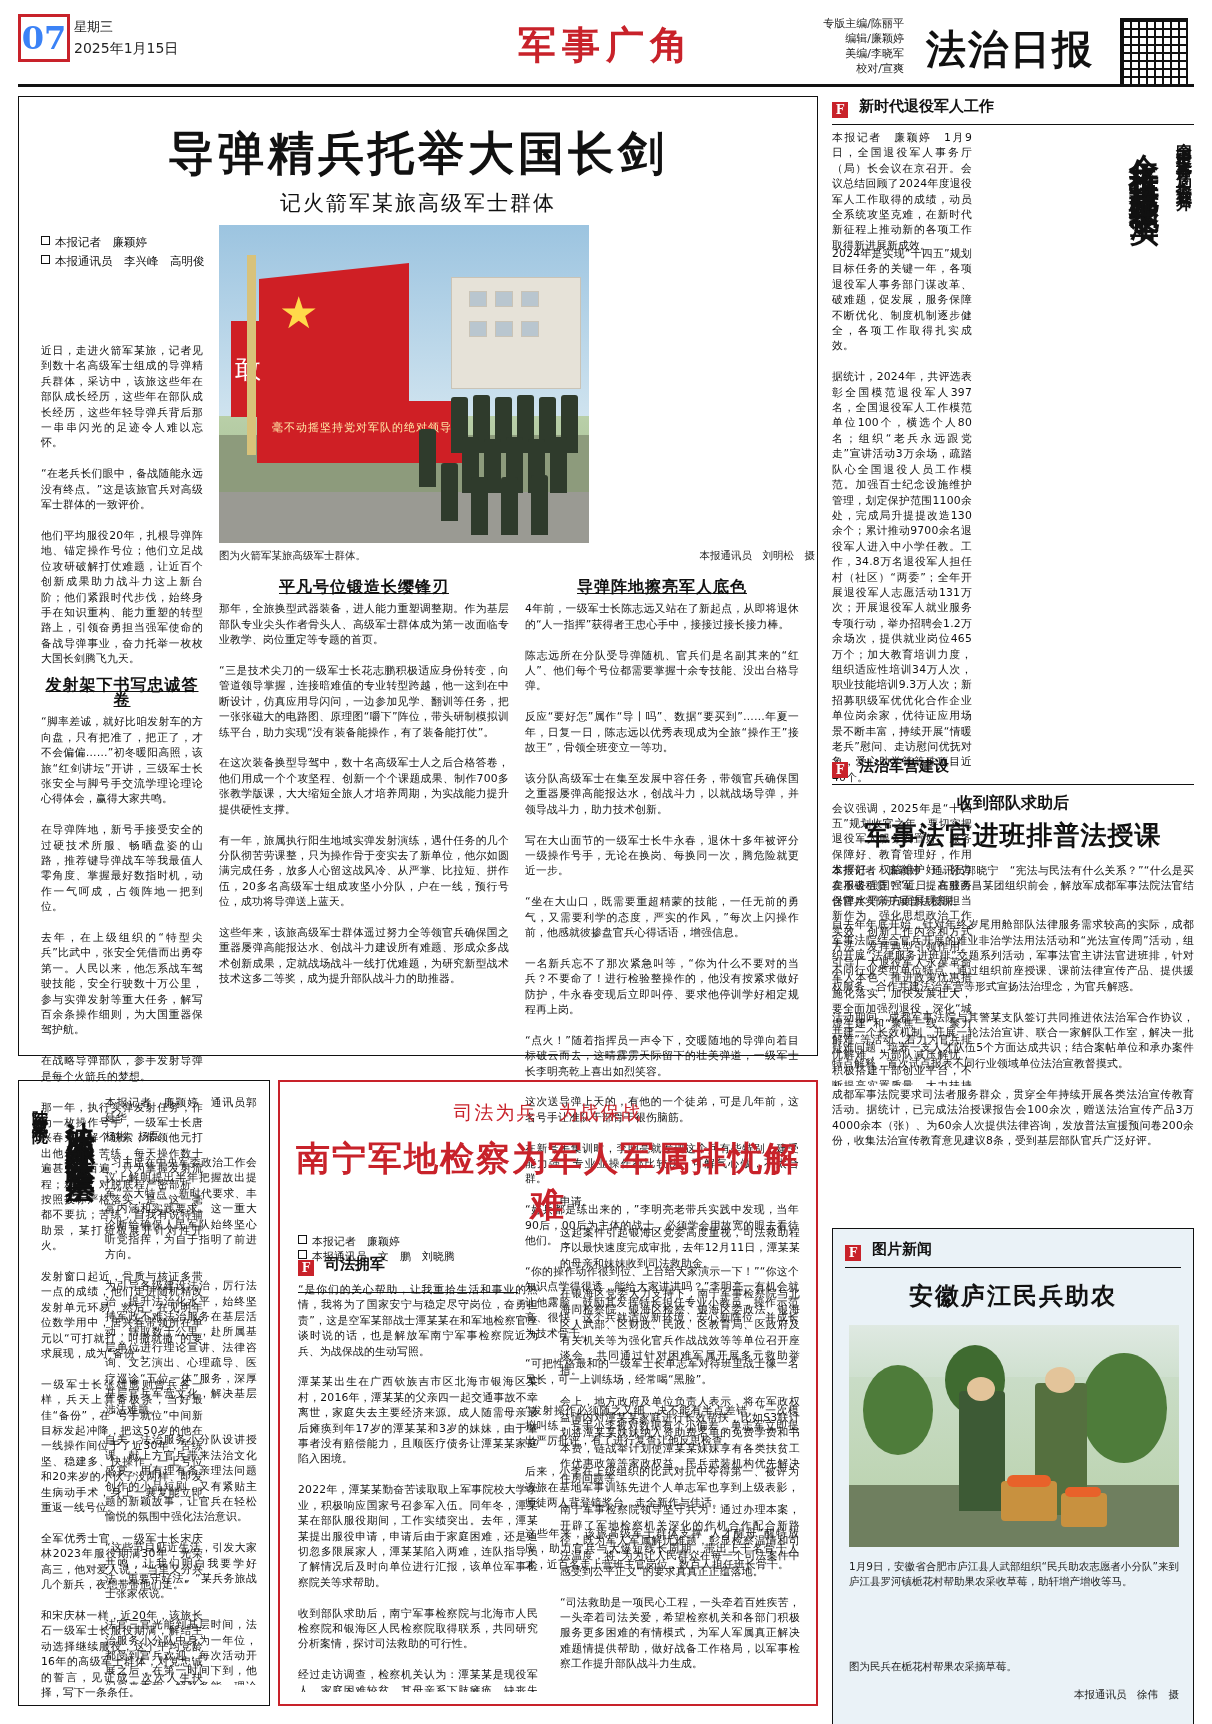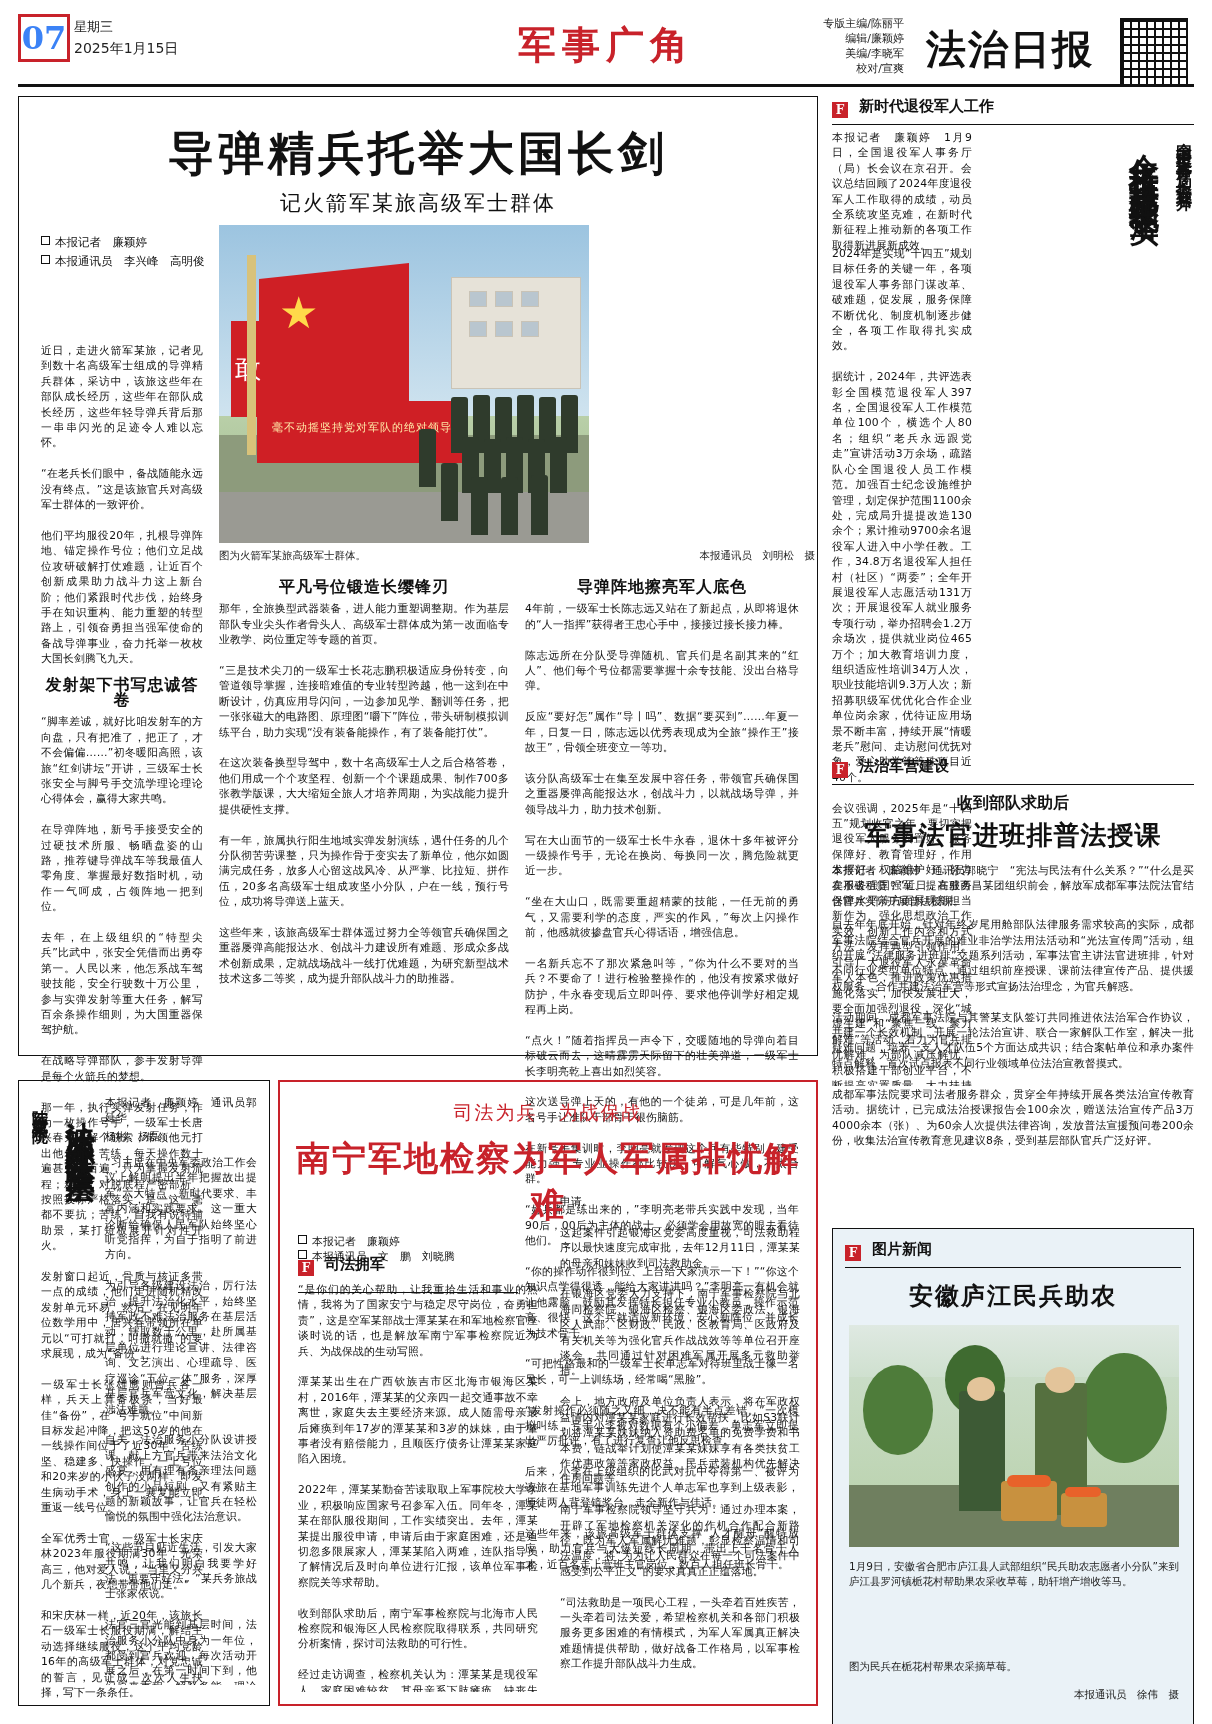--- a/index.html
+++ b/index.html
@@ -31,21 +31,21 @@
   .byline{position:absolute;left:22px;top:136px;width:160px;font-size:11.5px;line-height:19px;}
   .byline div{white-space:nowrap;}
   .sq{display:inline-block;width:7px;height:7px;border:1px solid #111;margin-right:5px;vertical-align:1px;}
 
   .lead-photo{position:absolute;left:200px;top:128px;width:370px;height:318px;overflow:hidden;background:#7ba7c4;}
   .photo-cap{position:absolute;left:200px;top:452px;width:370px;font-size:10.5px;color:#222;}
   .photo-cred{position:absolute;left:570px;top:452px;width:226px;font-size:10.5px;color:#222;text-align:right;}
 
   .col-text{position:absolute;font-size:10.8px;line-height:15.4px;text-align:justify;color:#111;letter-spacing:.2px;}
   .sub-h{font-family:"DejaVu Serif","Liberation Serif",serif;font-weight:bold;font-size:16px;text-align:center;
-    letter-spacing:1px;margin:10px 0 7px;color:#111;}
+    letter-spacing:1px;margin:10px 0 7px;color:#111;text-decoration:underline;}
 
   
   .rail{position:absolute;left:832px;top:96px;width:362px;}
   .flag{display:inline-block;width:16px;height:16px;background:#c8222a;color:#fff;font-weight:bold;
     font-size:12px;line-height:16px;text-align:center;margin-right:6px;vertical-align:-3px;
     font-family:"DejaVu Serif","Liberation Serif",serif;}
   .rail-label{font-size:15px;font-weight:bold;color:#111;font-family:"DejaVu Serif","Liberation Serif",serif;}
   .rail-rule{border-bottom:1px solid #111;margin:6px 0 8px;}
 
   .vertical{writing-mode:vertical-rl;text-orientation:upright;}

